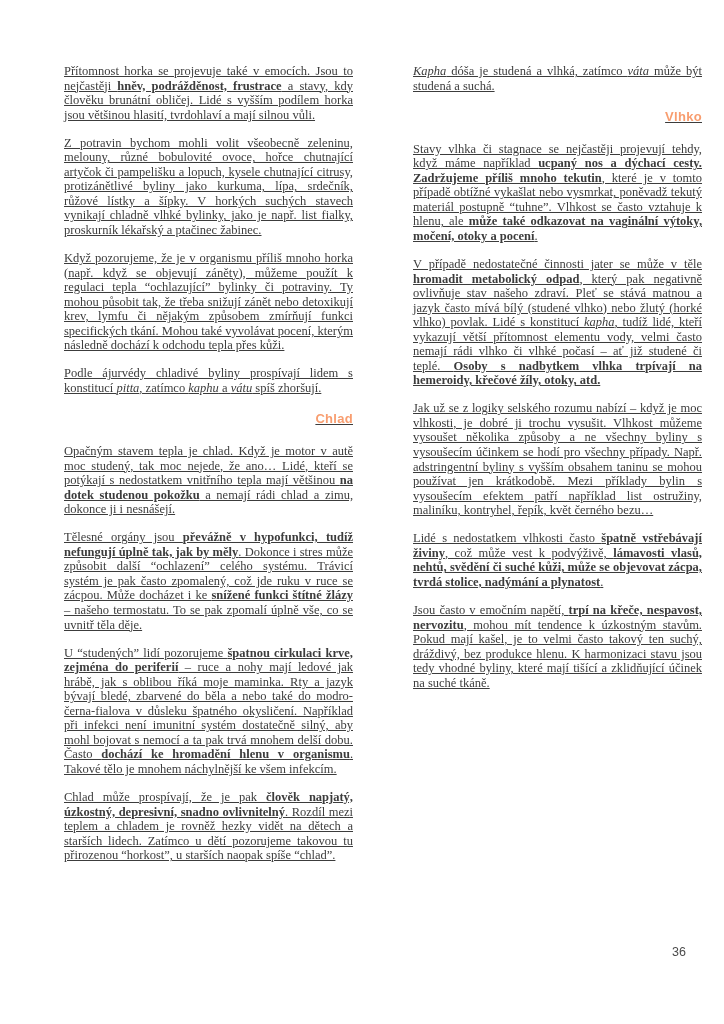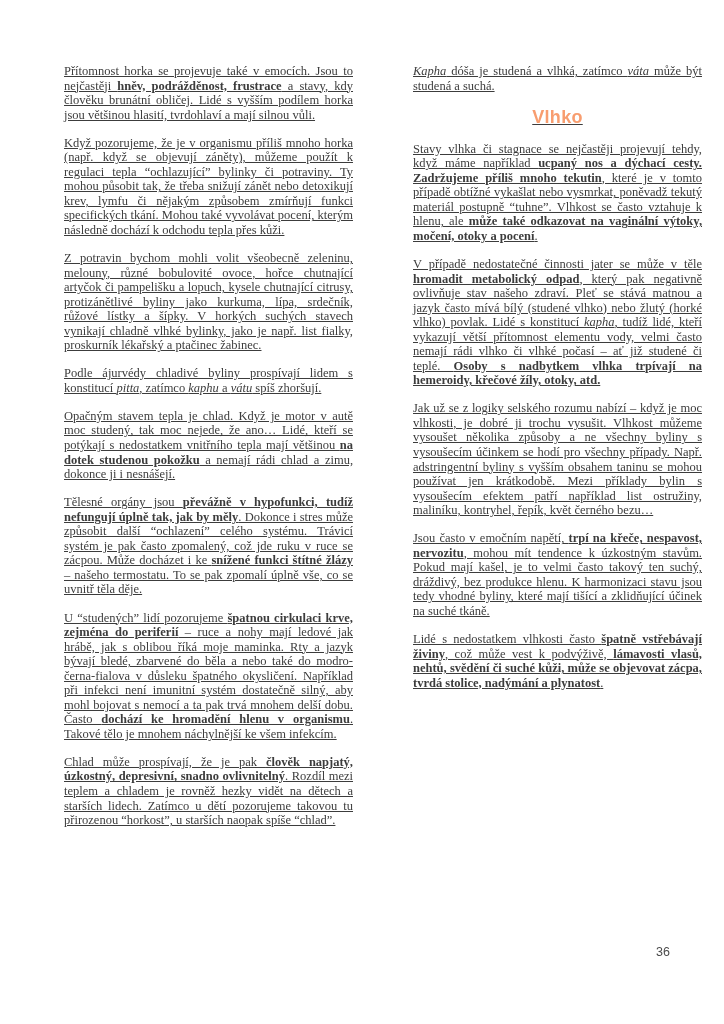--- a/index.html
+++ b/index.html
@@ -22,54 +22,54 @@
     text-decoration: underline;
   }
   .col-left  { left: 64px; }
   .col-right { left: 373px; margin-left: 40px; }
   .col p { margin: 0 0 13.5px 0; }
   .col .b { font-weight: bold; }
   .col .i { font-style: italic; }
   .heading {
     font-family: "Liberation Sans", sans-serif;
     font-weight: bold;
-    font-size: 18px;
+    font-size: 13px;
     letter-spacing: 0.3px;
     color: var(--accent-color, #f89d6f);
     margin: 17px 0 17px 0;
-    text-align: center;
+    text-align: right;
   }
   .page-number {
     position: absolute;
-    left: 648px;
+    left: 672px;
     top: 945px;
     width: 30px;
-    text-align: center;
     font-family: "Liberation Sans", sans-serif;
     font-size: 12.5px;
     color: var(--pagenum-color, #4b4b4b);
   }
 </style>
 </head>
 <body>
 
 <div class="page">
   <div class="col col-left">
       <p><span class="">Přítomnost horka se projevuje také v emocích. Jsou to nejčastěji </span><span class="b ">hněv, podrážděnost, frustrace</span><span class=""> a stavy, kdy člověku brunátní obličej. Lidé s vyšším podílem horka jsou většinou hlasití, tvrdohlaví a mají silnou vůli.</span></p>
+      <p><span class="">Z potravin bychom mohli volit všeobecně zeleninu, melouny, různé bobulovité ovoce, hořce chutnající artyčok či pampelišku a lopuch, kysele chutnající citrusy, protizánětlivé byliny jako kurkuma, lípa, srdečník, růžové lístky a šípky. V horkých suchých stavech vynikají chladně vlhké bylinky, jako je např. list fialky, proskurník lékařský a ptačinec žabinec.</span></p>
       <p><span class="">Když pozorujeme, že je v organismu příliš mnoho horka (např. když se objevují záněty), můžeme použít k regulaci tepla “ochlazující” bylinky či potraviny. Ty mohou působit tak, že třeba snižují zánět nebo detoxikují krev, lymfu či nějakým způsobem zmírňují funkci specifických tkání. Mohou také vyvolávat pocení, kterým následně dochází k odchodu tepla přes kůži.</span></p>
-      <p><span class="">Z potravin bychom mohli volit všeobecně zeleninu, melouny, různé bobulovité ovoce, hořce chutnající artyčok či pampelišku a lopuch, kysele chutnající citrusy, protizánětlivé byliny jako kurkuma, lípa, srdečník, růžové lístky a šípky. V horkých suchých stavech vynikají chladně vlhké bylinky, jako je např. list fialky, proskurník lékařský a ptačinec žabinec.</span></p>
       <p><span class="">Podle ájurvédy chladivé byliny prospívají lidem s konstitucí </span><span class="i">pitta</span><span class="">, zatímco </span><span class="i">kaphu</span><span class=""> a </span><span class="i">vátu</span><span class=""> spíš zhoršují.</span></p>
+      <div class="heading">Chlad</div>
       <p><span class="">Opačným stavem tepla je chlad. Když je motor v autě moc studený, tak moc nejede, že ano… Lidé, kteří se potýkají s nedostatkem vnitřního tepla mají většinou </span><span class="b ">na dotek studenou pokožku</span><span class=""> a nemají rádi chlad a zimu, dokonce ji i nesnášejí.</span></p>
       <p><span class="">Tělesné orgány jsou </span><span class="b ">převážně v hypofunkci, tudíž nefungují úplně tak, jak by měly</span><span class="">. Dokonce i stres může způsobit další “ochlazení” celého systému. Trávicí systém je pak často zpomalený, což jde ruku v ruce se zácpou. Může docházet i ke </span><span class="b ">snížené funkci štítné žlázy</span><span class=""> – našeho termostatu. To se pak zpomalí úplně vše, co se uvnitř těla děje.</span></p>
       <p><span class="">U “studených” lidí pozorujeme </span><span class="b ">špatnou cirkulaci krve, zejména do periferií</span><span class=""> – ruce a nohy mají ledové jak hrábě, jak s oblibou říká moje maminka. Rty a jazyk bývají bledé, zbarvené do běla a nebo také do modro-černa-fialova v důsleku špatného okysličení. Například při infekci není imunitní systém dostatečně silný, aby mohl bojovat s nemocí a ta pak trvá mnohem delší dobu. Často </span><span class="b ">dochází ke hromadění hlenu v organismu</span><span class="">. Takové tělo je mnohem náchylnější ke všem infekcím.</span></p>
       <p><span class="">Chlad může prospívají, že je pak </span><span class="b ">člověk napjatý, úzkostný, depresivní, snadno ovlivnitelný</span><span class="">. Rozdíl mezi teplem a chladem je rovněž hezky vidět na dětech a starších lidech. Zatímco u dětí pozorujeme takovou tu přirozenou “horkost”, u starších naopak spíše “chlad”.</span></p>
     </div>
   <div class="col col-right">
       <p><span class="i">Kapha</span><span class=""> dóša je studená a vlhká, zatímco </span><span class="i">váta</span><span class=""> může být studená a suchá.</span></p>
       <div class="heading">Vlhko</div>
       <p><span class="">Stavy vlhka či stagnace se nejčastěji projevují tehdy, když máme například </span><span class="b ">ucpaný nos a dýchací cesty. Zadržujeme příliš mnoho tekutin</span><span class="">, které je v tomto případě obtížné vykašlat nebo vysmrkat, poněvadž tekutý materiál postupně “tuhne”. Vlhkost se často vztahuje k hlenu, ale </span><span class="b ">může také odkazovat na vaginální výtoky, močení, otoky a pocení</span><span class="">.</span></p>
       <p><span class="">V případě nedostatečné činnosti jater se může v těle </span><span class="b ">hromadit metabolický odpad</span><span class="">, který pak negativně ovlivňuje stav našeho zdraví. Pleť se stává matnou a jazyk často mívá bílý (studené vlhko) nebo žlutý (horké vlhko) povlak. Lidé s konstitucí </span><span class="i">kapha</span><span class="">, tudíž lidé, kteří vykazují větší přítomnost elementu vody, velmi často nemají rádi vlhko či vlhké počasí – ať již studené či teplé. </span><span class="b ">Osoby s nadbytkem vlhka trpívají na hemeroidy, křečové žíly, otoky, atd.</span></p>
       <p><span class="">Jak už se z logiky selského rozumu nabízí – když je moc vlhkosti, je dobré ji trochu vysušit. Vlhkost můžeme vysoušet několika způsoby a ne všechny byliny s vysoušecím účinkem se hodí pro všechny případy. Např. adstringentní byliny s vyšším obsahem taninu se mohou používat jen krátkodobě. Mezi příklady bylin s vysoušecím efektem patří například list ostružiny, maliníku, kontryhel, řepík, květ černého bezu…</span></p>
+      <p><span class="">Lidé s nedostatkem vlhkosti často </span><span class="b ">špatně vstřebávají živiny</span><span class="">, což může vest k podvýživě, </span><span class="b ">lámavosti vlasů, nehtů, svědění či suché kůži, může se objevovat zácpa, tvrdá stolice, nadýmání a plynatost</span><span class="">.</span></p>
       <p><span class="">Jsou často v emočním napětí, </span><span class="b ">trpí na křeče, nespavost, nervozitu</span><span class="">, mohou mít tendence k úzkostným stavům. Pokud mají kašel, je to velmi často takový ten suchý, dráždivý, bez produkce hlenu. K harmonizaci stavu jsou tedy vhodné byliny, které mají tišící a zklidňující účinek na suché tkáně.</span></p>
-      <p><span class="">Lidé s nedostatkem vlhkosti často </span><span class="b ">špatně vstřebávají živiny</span><span class="">, což může vest k podvýživě, </span><span class="b ">lámavosti vlasů, nehtů, svědění či suché kůži, může se objevovat zácpa, tvrdá stolice, nadýmání a plynatost</span><span class="">.</span></p>
     </div>
   <div class="page-number">36</div>
 </div>
 
 </body></html>

